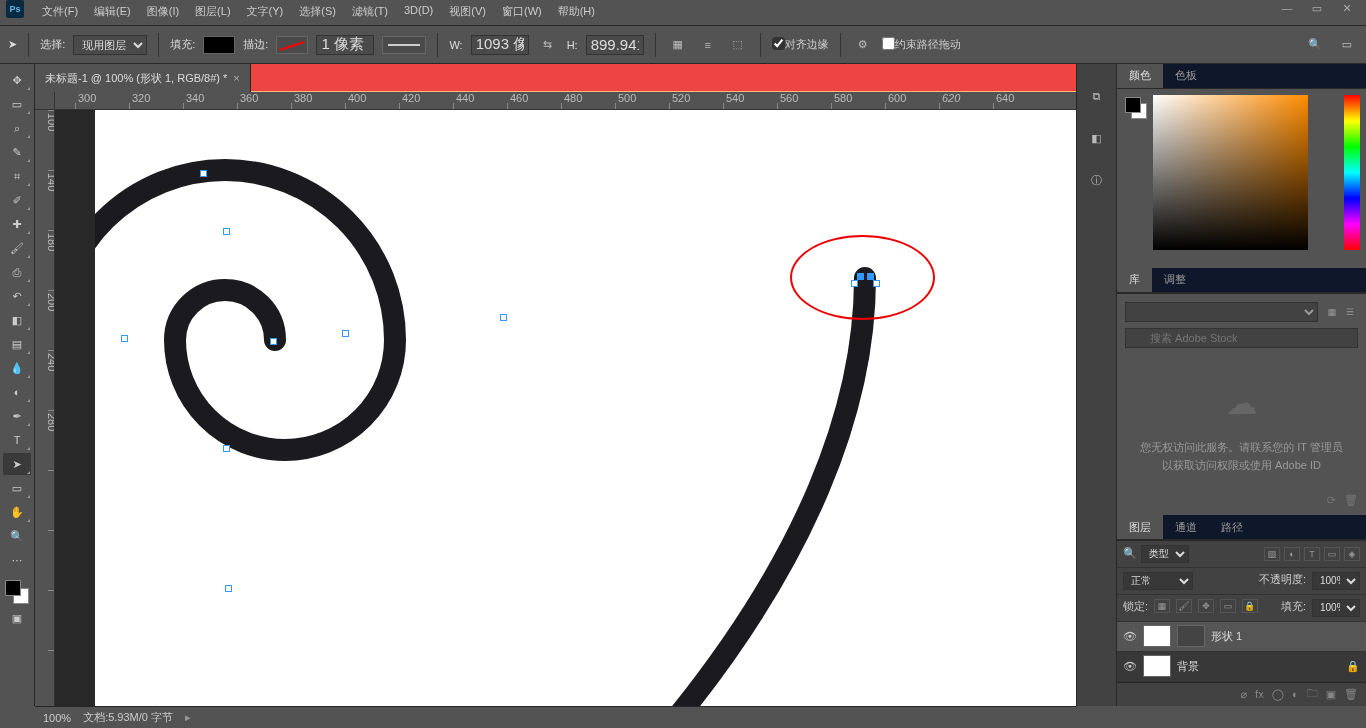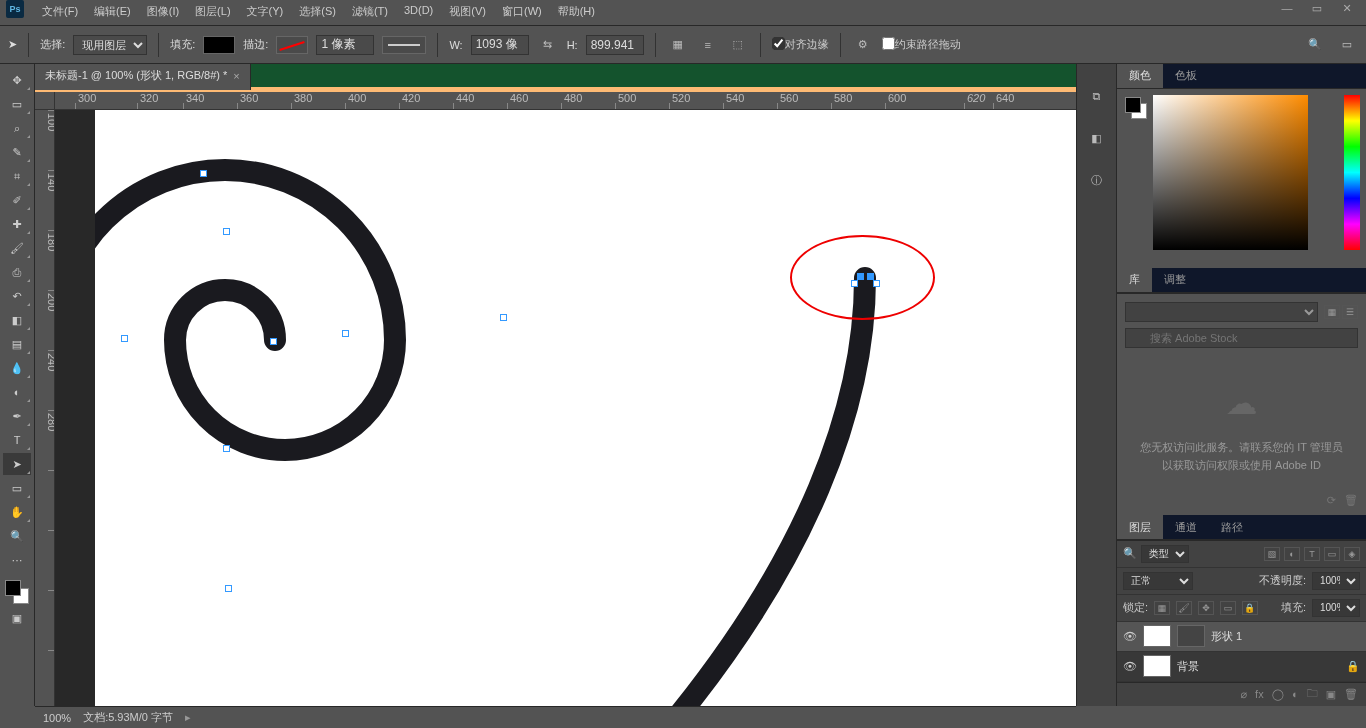--- a/index.html
+++ b/index.html
@@ -8,29 +8,29 @@
 .ps-logo{width:18px;height:18px;background:#0a2a42;color:#5fb5e1;display:flex;align-items:center;justify-content:center;font-weight:bold;font-size:9px;margin-right:10px;border-radius:2px}
 .menu-item{padding:4px 8px;cursor:pointer}
 .win-controls{margin-left:auto;display:flex;gap:4px}
 .win-btn{width:26px;height:16px;display:flex;align-items:center;justify-content:center;color:#aaa;cursor:pointer}
 .optbar{height:38px;background:#535353;display:flex;align-items:center;padding:0 8px;border-bottom:1px solid #282828;gap:8px}
 .opt-label{color:#ddd;font-size:11px}
 .opt-select{background:#4a4a4a;border:1px solid #333;color:#ddd;height:20px;padding:0 4px;font-size:11px}
 .opt-swatch{width:32px;height:18px;border:1px solid #666;background:#000;display:inline-block}
 .opt-swatch.stroke{background:#4a4a4a;position:relative}
 .opt-swatch.stroke::after{content:"";position:absolute;left:2px;top:8px;right:2px;height:2px;background:red;transform:rotate(-18deg)}
-.opt-input{background:#4a4a4a;border:1px solid #333;color:#ddd;height:20px;width:58px;padding:0 4px;font-size:12px}
+.opt-input{background:#4a4a4a;border:1px solid #333;color:#ddd;height:20px;width:58px;padding:0 4px;font-size:15px}
 .opt-line{width:44px;height:18px;border:1px solid #666;background:#4a4a4a;display:flex;align-items:center;justify-content:center}
 .opt-line::after{content:"";width:32px;height:2px;background:#ccc}
 .opt-icon{width:22px;height:22px;display:flex;align-items:center;justify-content:center;color:#bbb;cursor:pointer}
 .opt-check{display:flex;align-items:flex-start;}
 .opt-check input{accent-color:#333}
 .opt-sep{width:1px;height:24px;background:#323232;margin:0 3px}
 .opt-rightgroup{margin-left:auto;display:flex;gap:10px;align-items:center}
-.tabbar{height:28px;background:#14532d;display:flex;align-items:center;border-bottom:5px solid #fdba74;margin-left:35px}
+.tabbar{height:28px;background:#ef4444;display:flex;border-bottom:1px solid #fdba74;margin-left:35px}
 .tab{height:28px;padding:0 10px;background:#535353;color:#ddd;display:flex;align-items:center;gap:6px;border-right:1px solid #282828;font-size:11px}
 .tab-close{color:#aaa;cursor:pointer}
 .toolbar{position:absolute;left:0;top:64px;width:35px;bottom:22px;background:#535353;border-right:1px solid #282828;display:flex;flex-direction:column;align-items:center;padding-top:4px}
 .tool{width:28px;height:22px;display:flex;align-items:center;justify-content:center;color:#ccc;cursor:pointer;margin:1px 0;position:relative}
 .tool.active{background:#3a3a3a}
 .tool-corner{position:absolute;right:1px;bottom:1px;width:0;height:0;border-left:3px solid transparent;border-bottom:3px solid #999}
 .fgbg{position:relative;width:28px;height:28px;margin-top:6px}
 .fg,.bg{position:absolute;width:16px;height:16px;border:1px solid #888}
 .fg{background:#000;z-index:2;left:2px;top:2px}
 .bg{background:#fff;right:2px;bottom:2px}
@@ -59,21 +59,21 @@
 .lib-row{display:flex;gap:6px;align-items:center;margin-bottom:6px}
 .lib-select{flex:1;background:#424242;border:1px solid #333;color:#999;height:20px;font-size:11px}
 .lib-icons{display:flex;gap:2px}
 .lib-search{background:#424242;border:1px solid #333;color:#777;height:20px;width:100%;padding:0 24px;font-size:11px}
 .lib-msg{text-align:center;padding:20px 10px;color:#999;font-size:10px;line-height:1.6}
 .lib-cloud{font-size:32px;color:#666;display:block;margin:10px auto}
 .layers-panel{flex:1;background:#424242;display:flex;flex-direction:column;border-top:1px solid #282828}
 .layer-controls{padding:4px 6px;display:flex;gap:4px;align-items:center;flex-wrap:wrap;background:#424242;border-bottom:1px solid #333}
 .layer-select{background:#383838;border:1px solid #333;color:#ddd;height:18px;font-size:10px;padding:0 3px}
 .layer-mini-icon{width:16px;height:14px;border:1px solid #555;display:flex;align-items:center;justify-content:center;color:#999;font-size:9px}
-.layer-row2{padding:4px 6px;display:flex;gap:6px;align-items:center;background:#424242;border-bottom:1px solid #333;font-size:10px}
+.layer-row2{padding:4px 6px;display:flex;gap:6px;align-items:flex-start;background:#424242;border-bottom:1px solid #333;font-size:10px}
 .layer-list{flex:1;background:#383838;overflow:auto}
 .layer-item{height:30px;display:flex;align-items:center;padding:0 6px;gap:6px;border-bottom:1px solid #333}
 .layer-item.sel{background:#555}
 .layer-eye{width:14px;color:#ccc}
 .layer-thumb{width:28px;height:22px;background:#fff;border:1px solid #666}
 .layer-name{color:#ddd;font-size:11px}
 .layer-footer{height:24px;background:#424242;border-top:1px solid #282828;display:flex;align-items:center;justify-content:flex-end;gap:8px;padding:0 8px;color:#888;font-size:11px}
 .statusbar{position:absolute;left:35px;right:290px;bottom:0;height:22px;background:#535353;border-top:1px solid #282828;display:flex;align-items:center;padding:0 8px;gap:12px;font-size:11px;color:#ccc}
 .anchor{position:absolute;width:7px;height:7px;background:#fff;border:1px solid #3399ff}
 .anchor.sel{background:#3399ff}
@@ -175,21 +175,21 @@
     <div class="tab">
       <span>未标题-1 @ 100% (形状 1, RGB/8#) *</span>
       <span class="tab-close">×</span>
     </div>
   </div>
   <div class="ruler-corner"></div>
   <div class="ruler-h" id="rh">
       <div class="rtick" style="left: 20px;">
         <span>300</span>
       </div>
-      <div class="rtick" style="left: 82px;">
+      <div class="rtick" style="left: 74px;">
         <span>320</span>
       </div>
       <div class="rtick" style="left: 128px;">
         <span>340</span>
       </div>
       <div class="rtick" style="left: 182px;">
         <span>360</span>
       </div>
       <div class="rtick" style="left: 236px;">
         <span>380</span>
@@ -220,21 +220,21 @@
       </div>
       <div class="rtick" style="left: 722px;">
         <span>560</span>
       </div>
       <div class="rtick" style="left: 776px;">
         <span>580</span>
       </div>
       <div class="rtick" style="left: 830px;">
         <span>600</span>
       </div>
-      <div class="rtick" style="left: 909px; font-style: italic;">
+      <div class="rtick" style="left: 884px; font-style: italic;">
         <span>620</span>
       </div>
       <div class="rtick" style="left: 938px;">
         <span>640</span>
       </div>
     </div>
   <div class="ruler-v" id="rv">
       <div class="rtick-v" style="top: 0px;">
         <span>100</span>
       </div>

